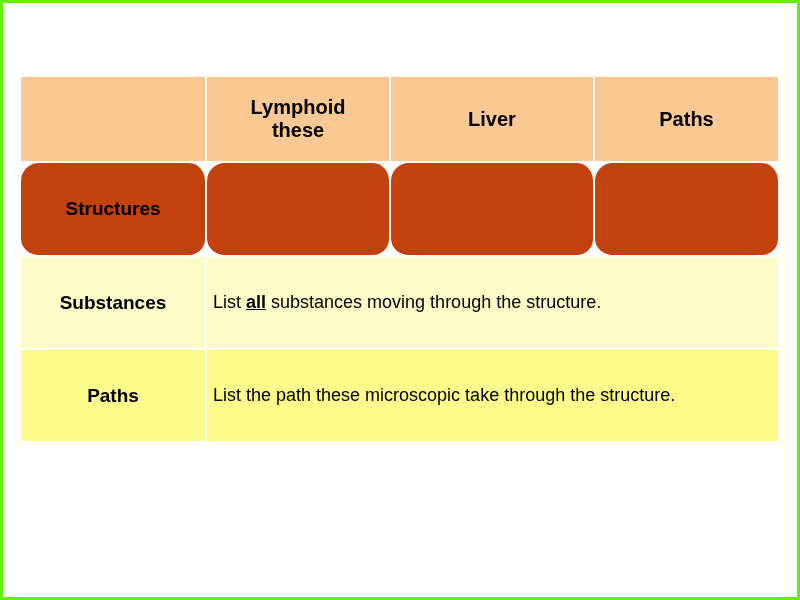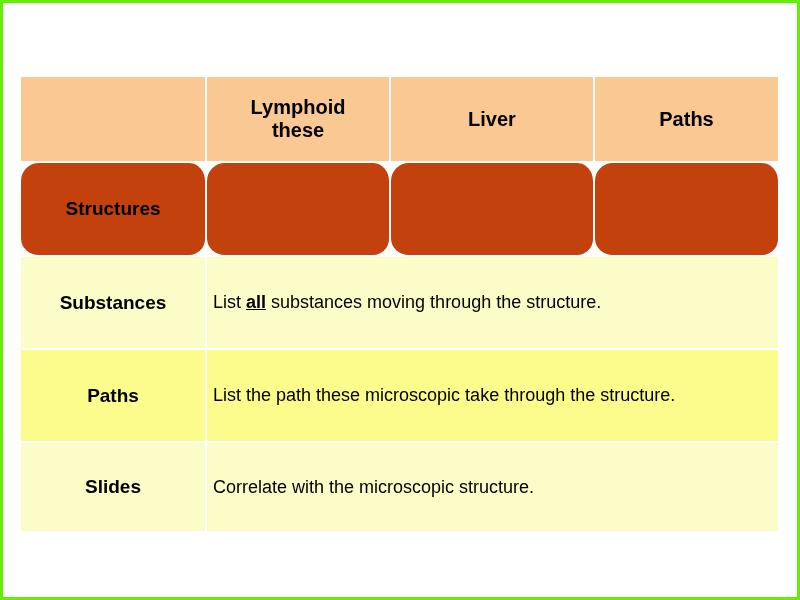--- a/index.html
+++ b/index.html
@@ -137,21 +137,17 @@
       <tr class="row-substances">
         <td class="col-label row-label">Substances</td>
         <td class="merged-cell" colspan="3"><span>List </span><span class="emph">all</span><span> substances moving through the structure.</span></td>
       </tr>
 
       <tr class="row-paths">
         <td class="col-label row-label">Paths</td>
         <td class="merged-cell" colspan="3"><span>List the path these microscopic take through the structure.</span></td>
       </tr>
 
-      <tr class="row-slides">
-        <td class="col-label row-label">Slides</td>
-        <td class="merged-cell" colspan="3"><span>Correlate with the microscopic structure.</span></td>
-      </tr>
 
     </tbody>
   </table>
 
 </div>
 
 </body></html>

